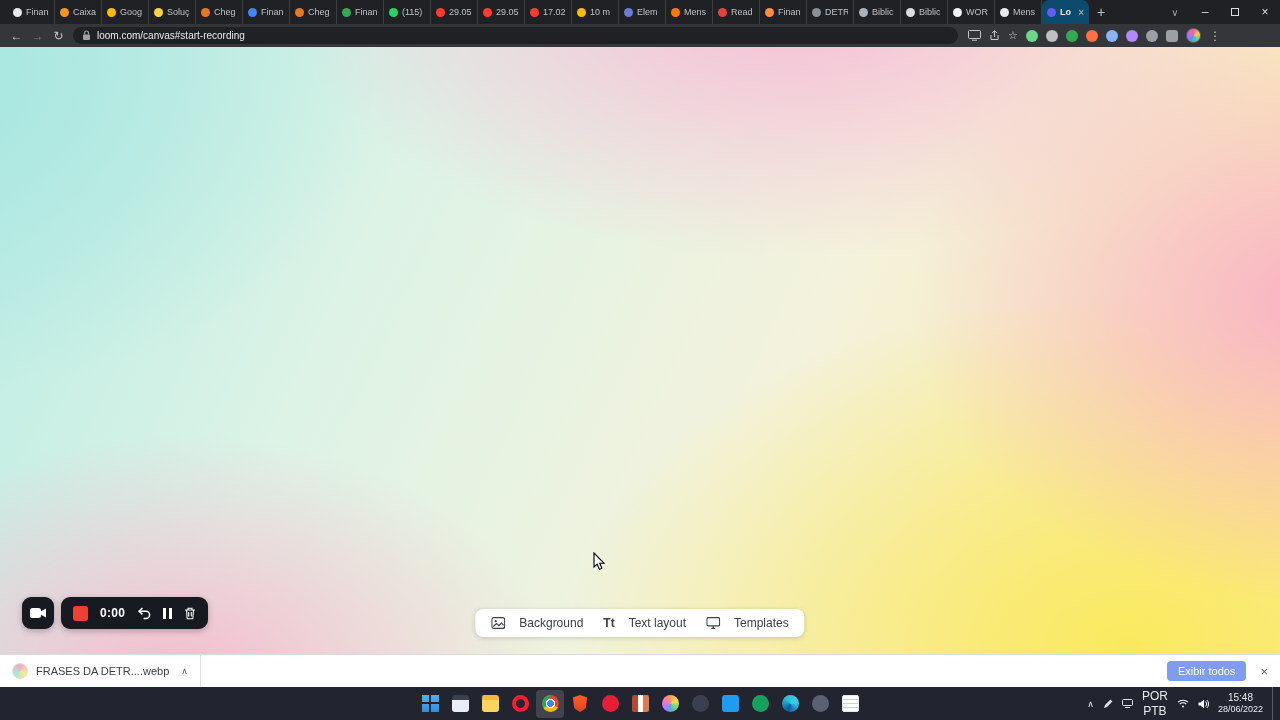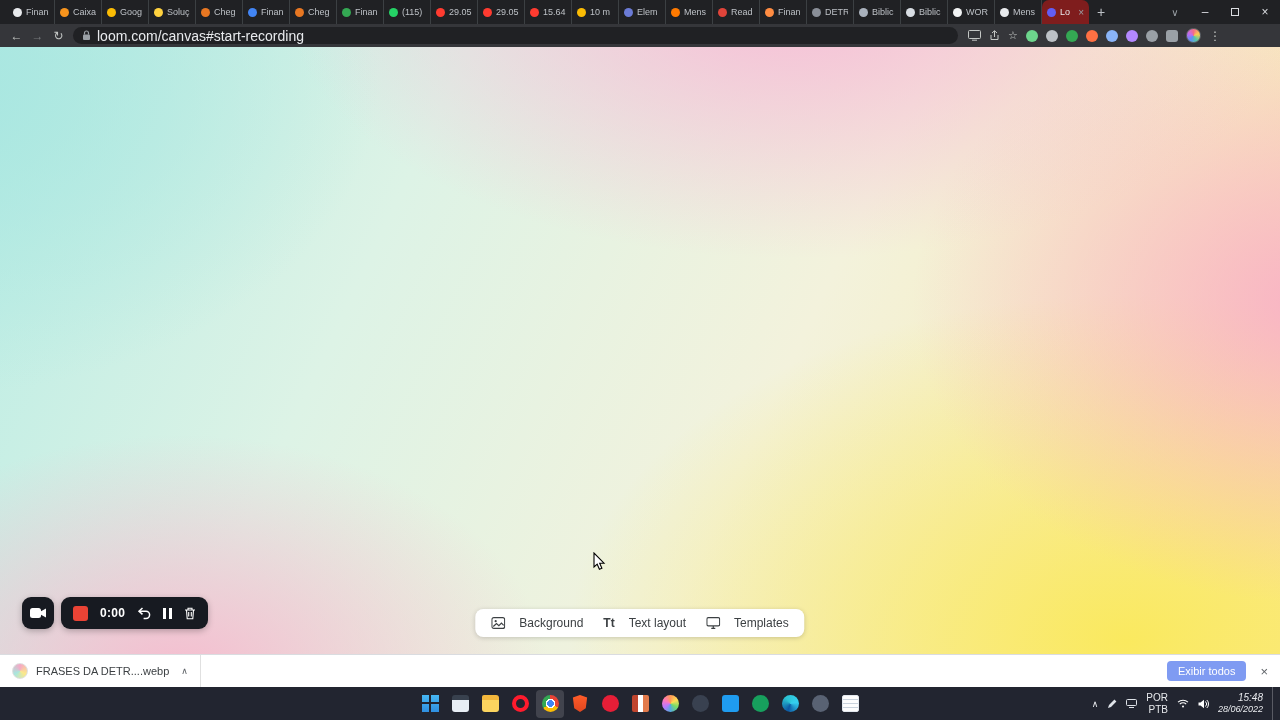--- a/index.html
+++ b/index.html
@@ -3,36 +3,36 @@
 <meta charset="utf-8">
 <style>
   * { margin:0; padding:0; box-sizing:border-box; }
   html,body { width:1280px; height:720px; overflow:hidden; font-family:"Liberation Sans", sans-serif; background:#000; }
   .screen { position:relative; width:1280px; height:720px; background:#fff; }
 
   
   .tabbar { position:absolute; top:0; left:0; right:0; height:24px; background:#202124; display:flex; align-items:stretch; }
   .tabs { display:flex; margin-left:8px; }
   .tab { width:47px; display:flex; align-items:center; gap:4px; padding:0 5px; color:#bdc1c6; font-size:9px; white-space:nowrap; overflow:hidden; border-right:1px solid #3c4043; cursor:default; }
-  .tab.active { background:#7f1d1d; color:#e8eaed; border-radius:7px 7px 0 0; border-right:none; }
+  .tab.active { background:#0c4a6e; color:#e8eaed; border-radius:7px 7px 0 0; border-right:none;font-weight:bold; }
   .favicon { width:9px; height:9px; border-radius:50%; flex:0 0 auto; }
   .tab-label { overflow:hidden; }
   .tab-close { margin-left:auto; font-size:10px; color:#9aa0a6; }
   .newtab { width:24px; height:24px; color:#bdc1c6; font-size:14px; display:flex; align-items:center; justify-content:center; }
   .tabbar-right { margin-left:auto; display:flex; align-items:center; }
   .caret-btn { color:#9aa0a6; width:30px; text-align:center; font-size:10px; }
   .winbtn { width:30px; height:24px; color:#dadce0; display:flex; align-items:center; justify-content:center; font-size:12px; }
   .maxbox { width:8px; height:8px; border:1px solid #dadce0; display:block; }
 
   
   .toolbar { position:absolute; top:24px; left:0; right:0; height:23px; background:#35363a; display:flex; align-items:center; padding:0 6px; }
   .navbtn { color:#c4c7c5; width:21px; text-align:center; font-size:12px; }
   .navbtn.dim { color:#76797c; }
   .omnibox { flex:1; max-width:885px; height:17px; background:#202124; border-radius:9px; display:flex; align-items:center; padding:0 9px; gap:6px; margin-left:4px; }
-  .url { color:#e8eaed; font-size:14px; line-height:1; }
+  .url { color:#e8eaed; font-size:10px; line-height:1; }
   .ext-row { display:flex; align-items:center; gap:8px; margin-left:10px; margin-right:2px; }
   .tool-ico { display:flex; align-items:center; }
   .star { color:#c4c7c5; font-size:11px; line-height:1; }
   .ext-dot { width:12px; height:12px; border-radius:50%; }
   .puzzle { width:12px; height:12px; border-radius:3px; background:#9aa0a6; }
   .avatar { width:15px; height:15px; border-radius:50%; background:conic-gradient(#f26b8a,#fbc950,#58c9a0,#5e8ef7,#c06bf2,#f26b8a); border:1px solid #5f6368; }
   .kebab { color:#c4c7c5; font-size:12px; width:12px; text-align:center; }
 
   
   .canvas { position:absolute; top:47px; left:0; width:1280px; height:607px;
@@ -94,22 +94,22 @@
   .app-photos { border-radius:50%; background:conic-gradient(#f95,#fd5,#7d6,#5ad,#b7f,#f7b,#f95); }
   .app-game { background:#394150; border-radius:50%; }
   .app-vscode { background:#1f9cf0; border-radius:3px; }
   .app-green { background:#17a05d; border-radius:50%; }
   .app-edge { border-radius:50%; background:conic-gradient(from 200deg,#0c59a4,#2bc3d2,#35d0f0,#0c59a4); }
   .app-gray { background:#596273; border-radius:50%; }
   .app-notepad { background:repeating-linear-gradient(#fdfdfd 0 3px,#c9d2dc 3px 4px); border:1px solid #e3e8ee; border-radius:2px; }
 
   .tray { position:absolute; right:4px; top:0; height:33px; display:flex; align-items:center; gap:9px; color:#fff; }
   .tray-caret { font-size:9px; color:#e8eaed; }
-  .lang { font-size:10px; line-height:1.2; text-align:right; color:#e8eaed; }
-  .clock { font-size:10px; line-height:1.25; text-align:right; color:#e8eaed;font-style:italic; }
+  .lang { font-size:12px; line-height:1.2; text-align:center; color:#e8eaed; }
+  .clock { font-size:10px; line-height:1.25; text-align:center; color:#e8eaed; }
   .clock .date { font-size:9px; }
   .show-desktop { width:4px; height:33px; border-left:1px solid rgba(255,255,255,0.25); }
 </style>
 </head>
 <body>
 
 <div class="screen">
 
   <div class="tabbar">
     <div class="tabs">
@@ -152,21 +152,21 @@
         <div class="tab">
           <span class="favicon" style="background: rgb(255, 59, 48);"></span>
           <span class="tab-label">29.05</span>
         </div>
         <div class="tab">
           <span class="favicon" style="background: rgb(255, 59, 48);"></span>
           <span class="tab-label">29.05</span>
         </div>
         <div class="tab">
           <span class="favicon" style="background: rgb(255, 59, 48);"></span>
-          <span class="tab-label">15.64</span>
+          <span class="tab-label">17.02</span>
         </div>
         <div class="tab">
           <span class="favicon" style="background: rgb(251, 188, 4);"></span>
           <span class="tab-label">10 m</span>
         </div>
         <div class="tab">
           <span class="favicon" style="background: rgb(107, 123, 214);"></span>
           <span class="tab-label">Elem</span>
         </div>
         <div class="tab">

